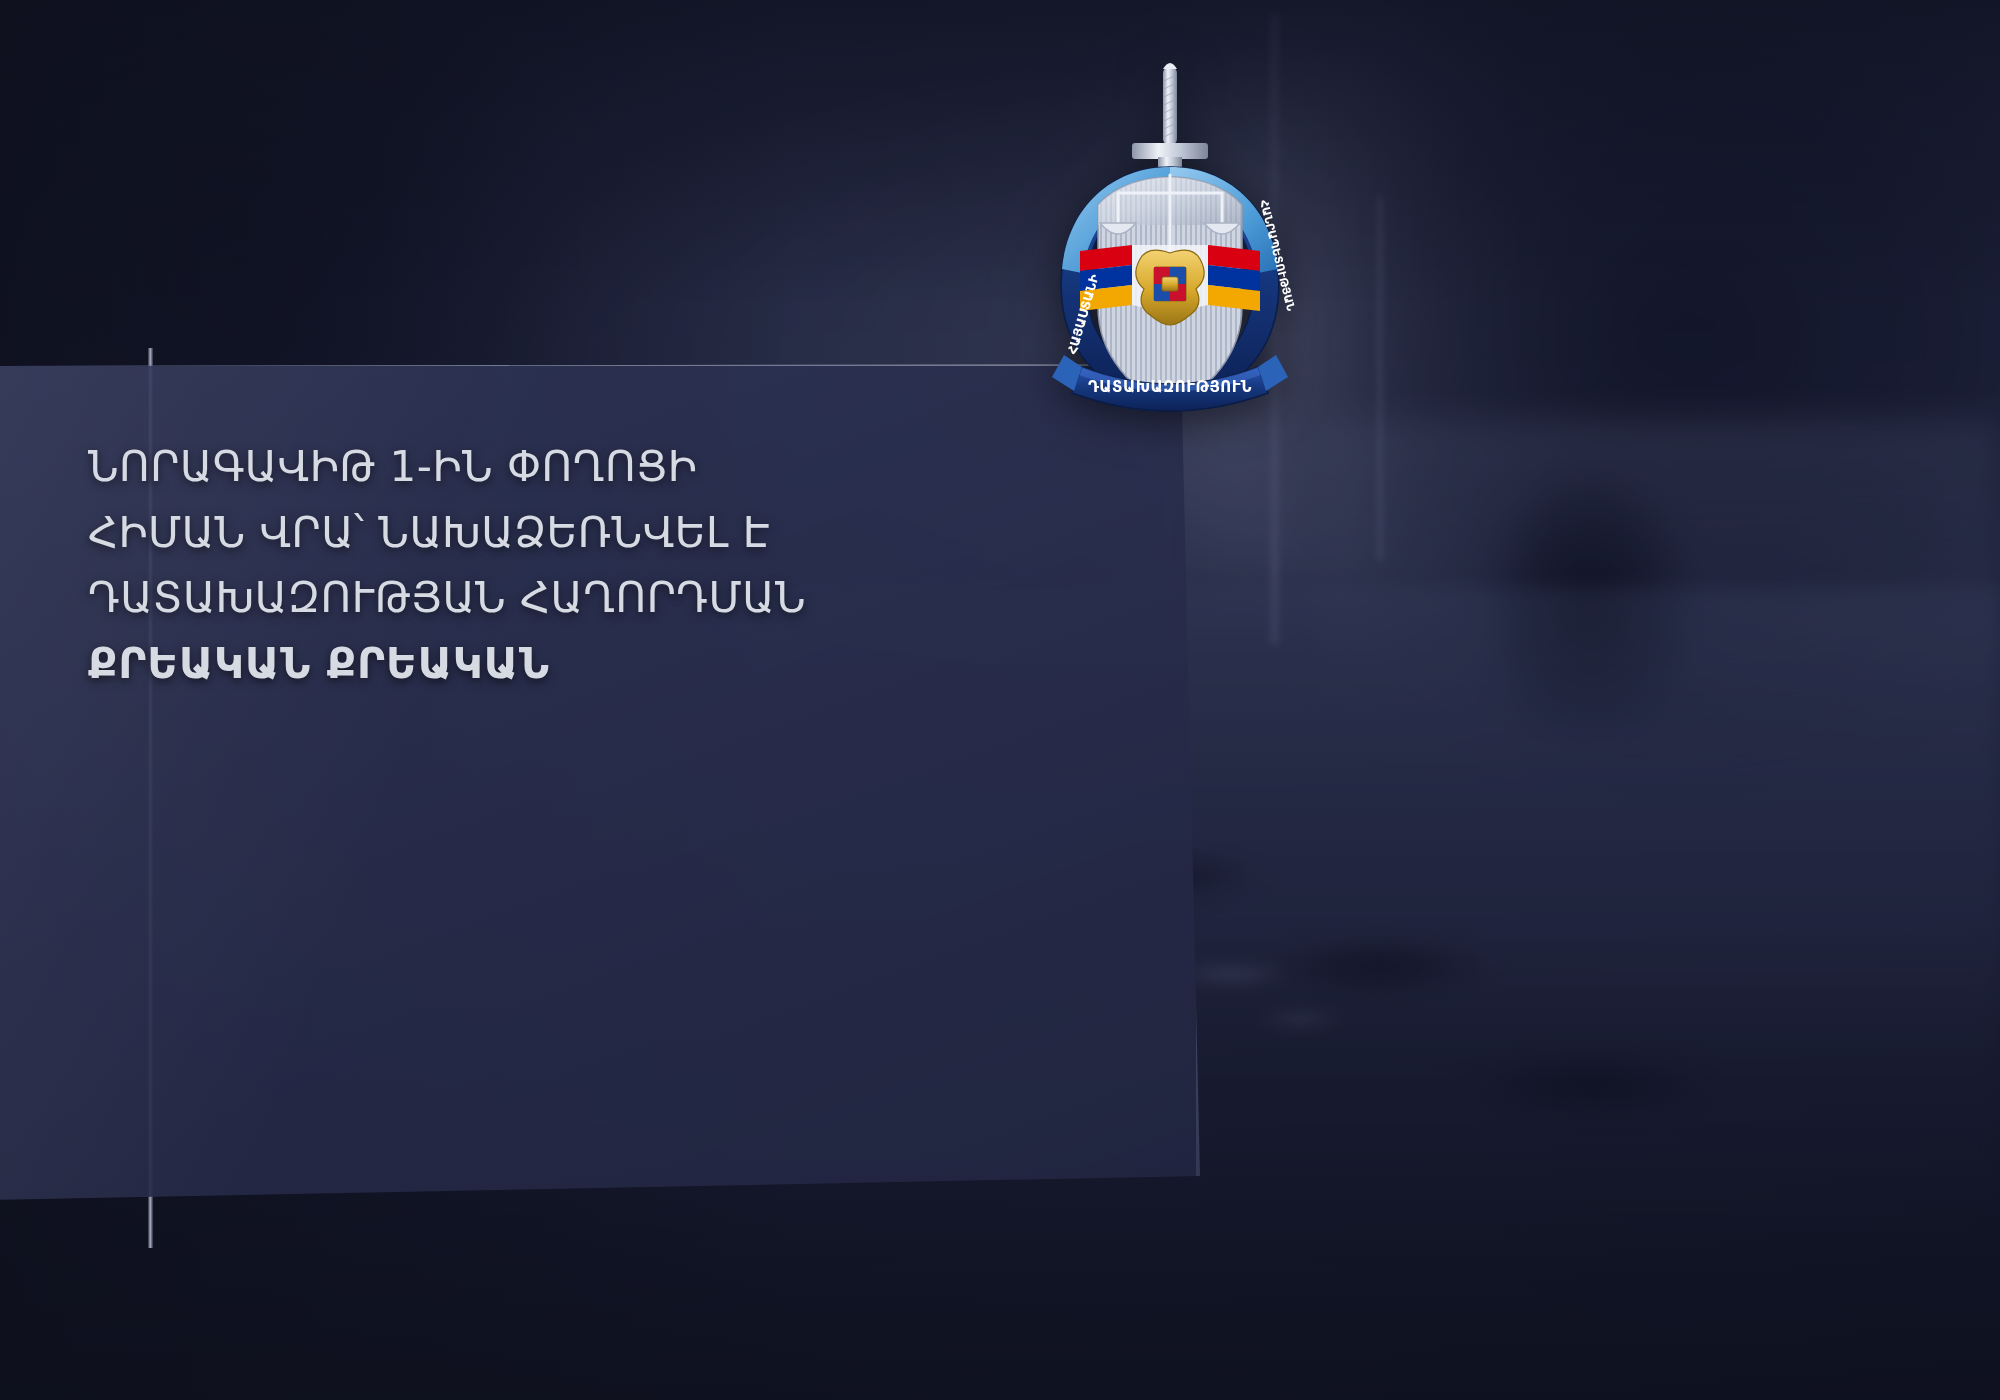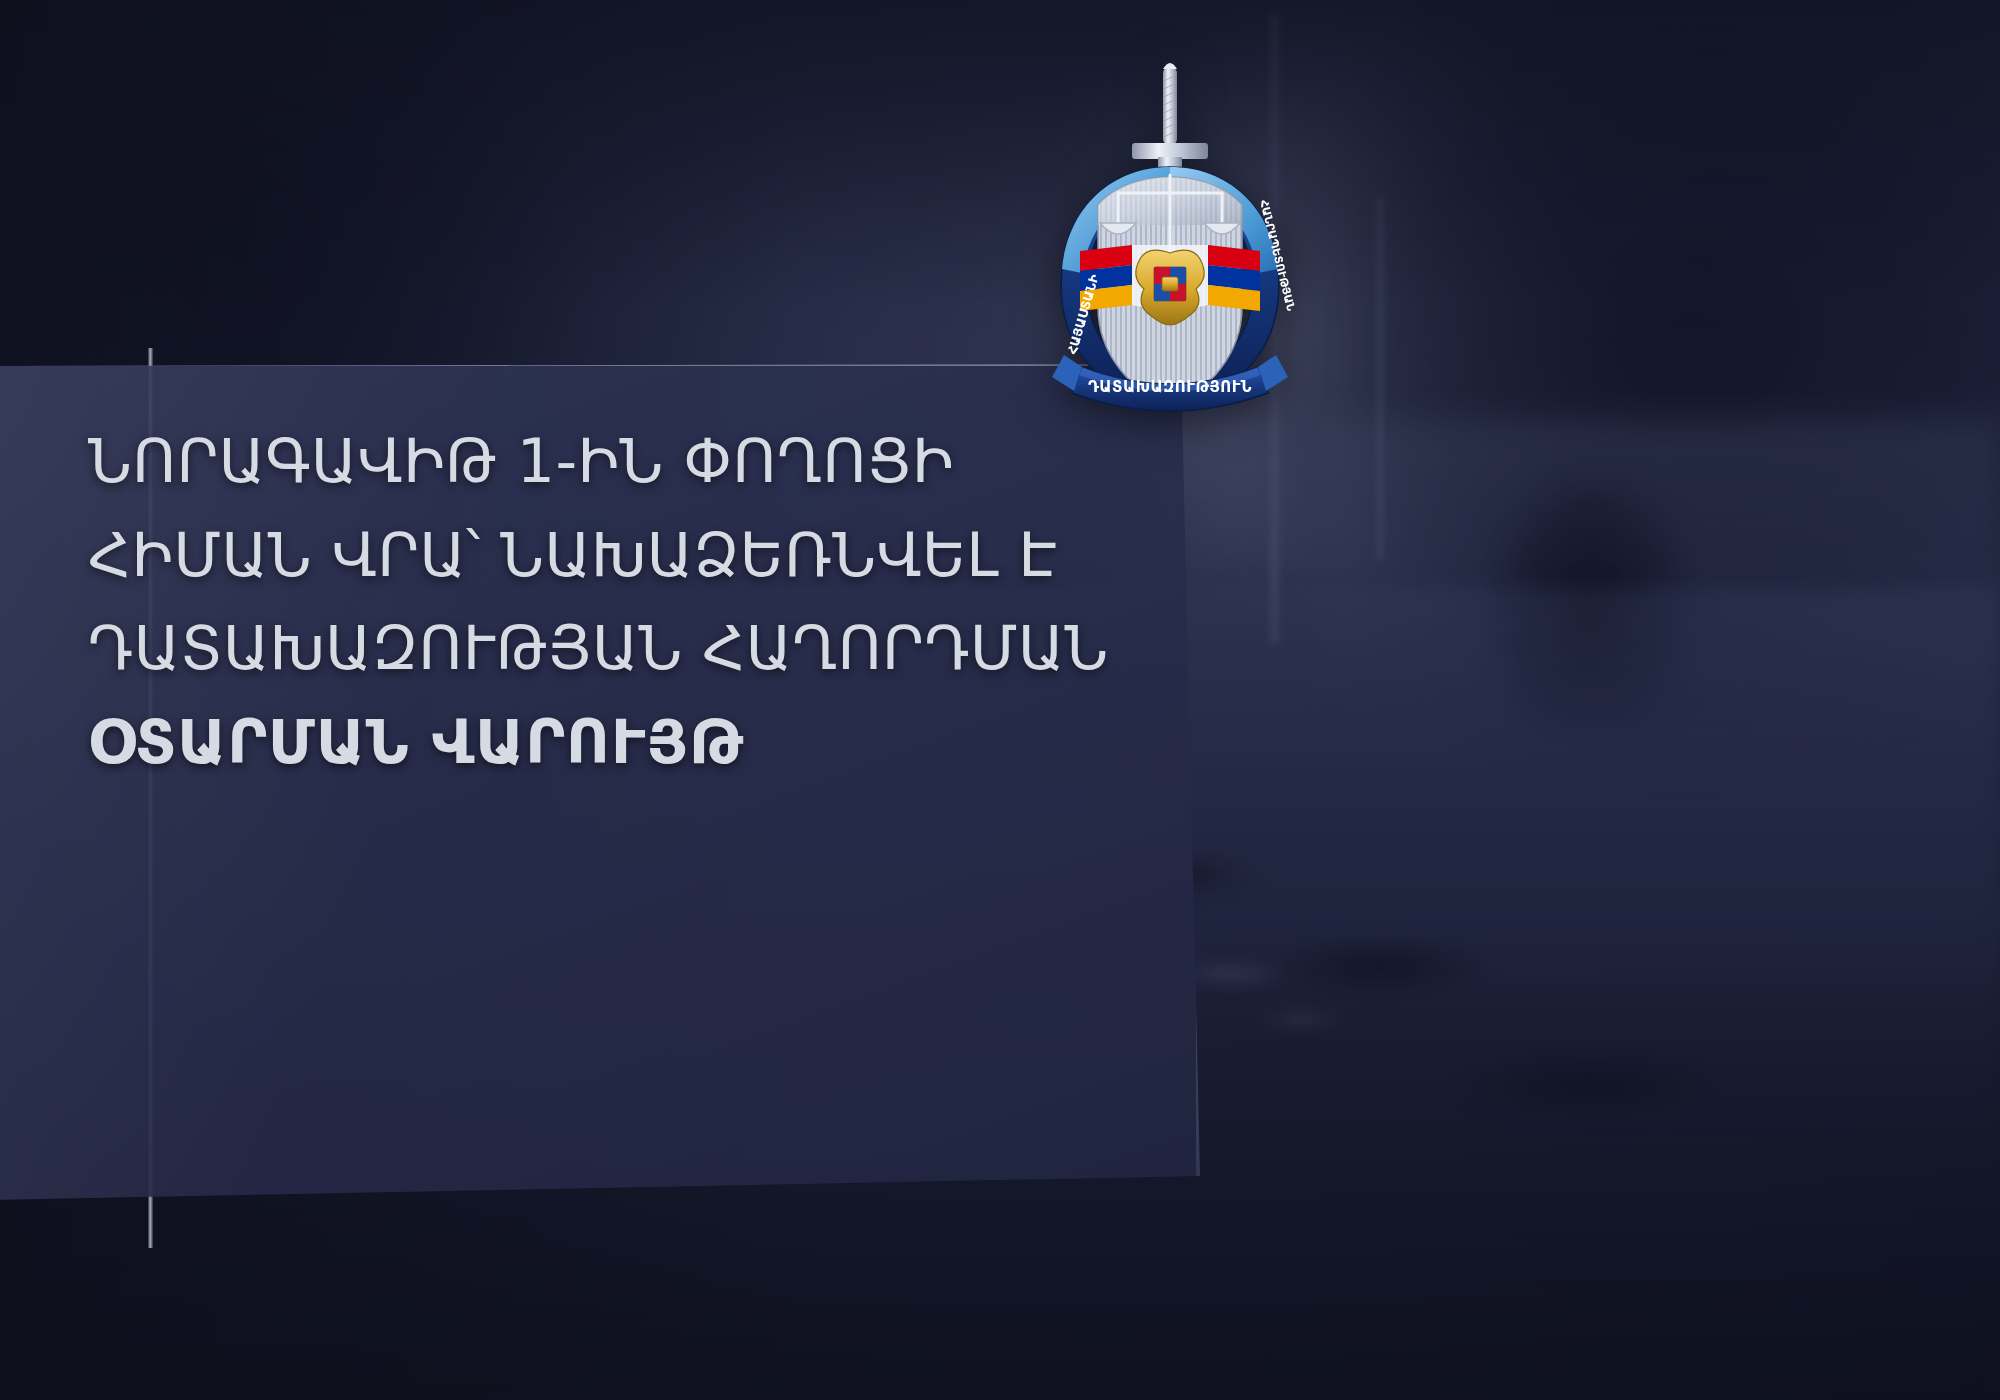--- a/index.html
+++ b/index.html
@@ -73,22 +73,22 @@
     box-shadow:0 18px 60px rgba(0,0,0,.45);
     clip-path:polygon(0 2px, 1193px 0px, 1212px 812px, 0px 836px);
     border-top:2px solid rgba(186,192,212,.55);}
   .panel-sheen{position:absolute;inset:0;
     background:linear-gradient(110deg, rgba(255,255,255,.05) 0%, rgba(255,255,255,0) 38%);}
   .panel-edge-r{position:absolute;right:0;top:0;width:4px;height:100%;
     background:linear-gradient(180deg, rgba(200,206,226,.55), rgba(150,158,182,.30) 70%, rgba(120,128,156,.18));}
   .panel-edge-b{position:absolute;left:0;bottom:0;width:100%;height:3px;
     background:linear-gradient(90deg, rgba(120,128,156,.0), rgba(150,158,182,.30) 60%, rgba(200,206,226,.45));}
 
-  .headline{position:absolute;left:100px;top:49px;width:1050px;
-    color:#d6dae2;font-size:60px;line-height:1.56;letter-spacing:.5px;
+  .headline{position:absolute;left:100px;top:68px;width:1050px;
+    color:#d6dae2;font-size:42px;line-height:1.56;letter-spacing:.5px;
     font-weight:400;text-shadow:0 3px 10px rgba(0,0,0,.55);}
   .headline .ln{display:block;white-space:nowrap;}
   .headline .ln.bold{font-weight:700;letter-spacing:1px;}
 
   
   .emblem-wrap{position:absolute;left:1020px;top:55px;width:300px;height:420px;}
   .emblem-svg{position:absolute;left:0;top:0;width:300px;height:370px;
     filter:drop-shadow(0 8px 22px rgba(0,0,0,.55));}
   .flagpole{position:absolute;left:148px;top:348px;width:5px;height:900px;
     background:linear-gradient(90deg, rgba(120,126,150,.25), rgba(196,202,222,.85) 45%, rgba(120,126,150,.25));}
@@ -124,21 +124,21 @@
 
   <div class="panel">
     <div class="panel-sheen"></div>
     <div class="panel-edge-r"></div>
     <div class="panel-edge-b"></div>
 
     <div class="headline">
       <span class="ln">ՆՈՐԱԳԱՎԻԹ 1-ԻՆ ՓՈՂՈՑԻ</span>
       <span class="ln">ՀԻՄԱՆ ՎՐԱ՝ ՆԱԽԱՁԵՌՆՎԵԼ Է</span>
       <span class="ln">ԴԱՏԱԽԱԶՈՒԹՅԱՆ ՀԱՂՈՐԴՄԱՆ</span>
-      <span class="ln bold">ՕՏԱՐՄԱՆ ՎԱՐՈՒՅԹ</span>
+      <span class="ln bold">ՔՐԵԱԿԱՆ ՔՐԵԱԿԱՆ</span>
     </div>
   </div>
 
   <div class="emblem-wrap">
     <svg class="emblem-svg" viewBox="0 0 300 370" xmlns="http://www.w3.org/2000/svg">
       <defs>
         <linearGradient id="steel" x1="0" y1="0" x2="1" y2="0">
           <stop offset="0%" stop-color="#8e96aa"></stop>
             <stop offset="35%" stop-color="#eef1f7"></stop>
           <stop offset="62%" stop-color="#c3cad8"></stop>

